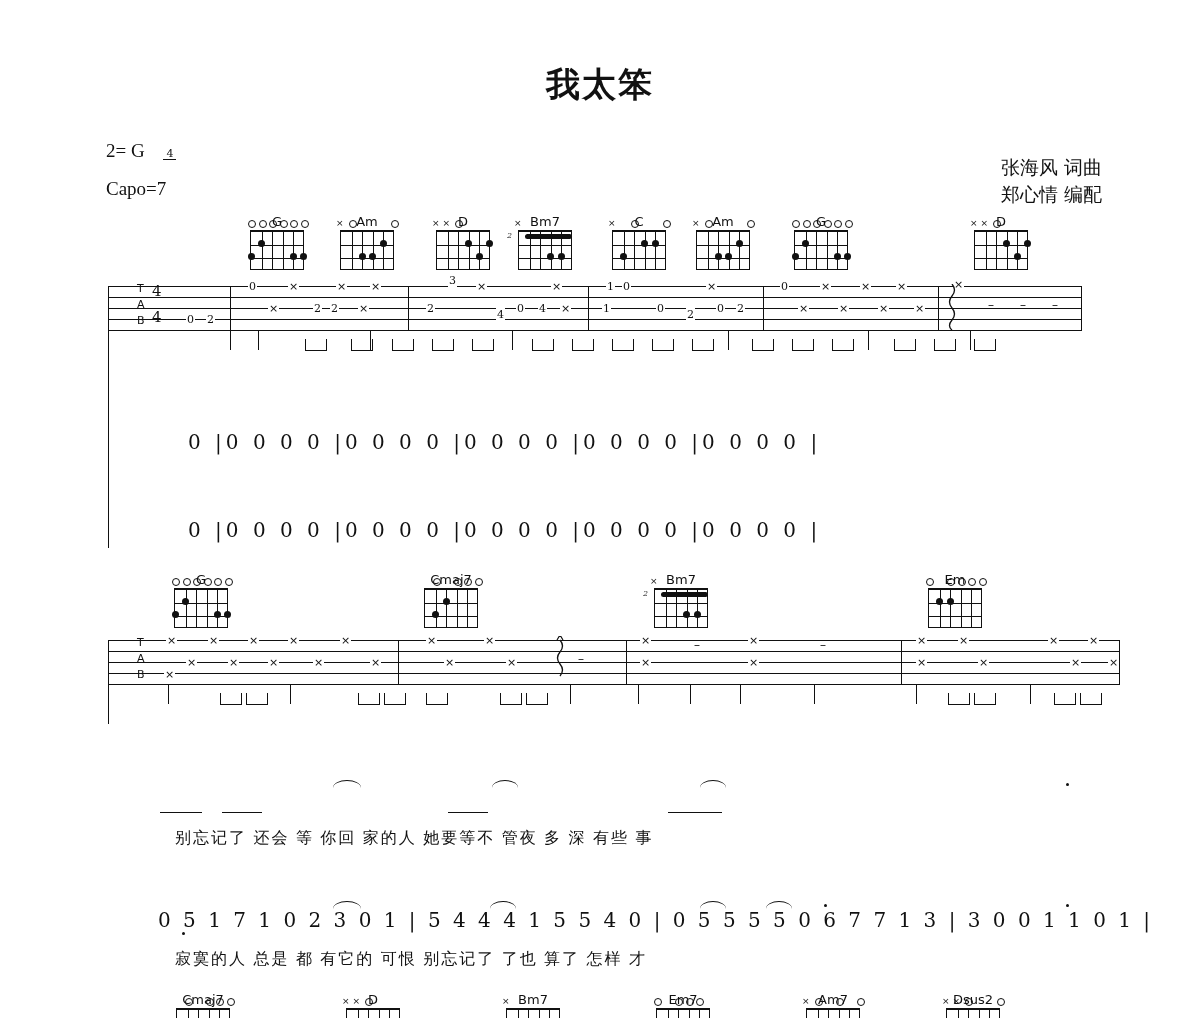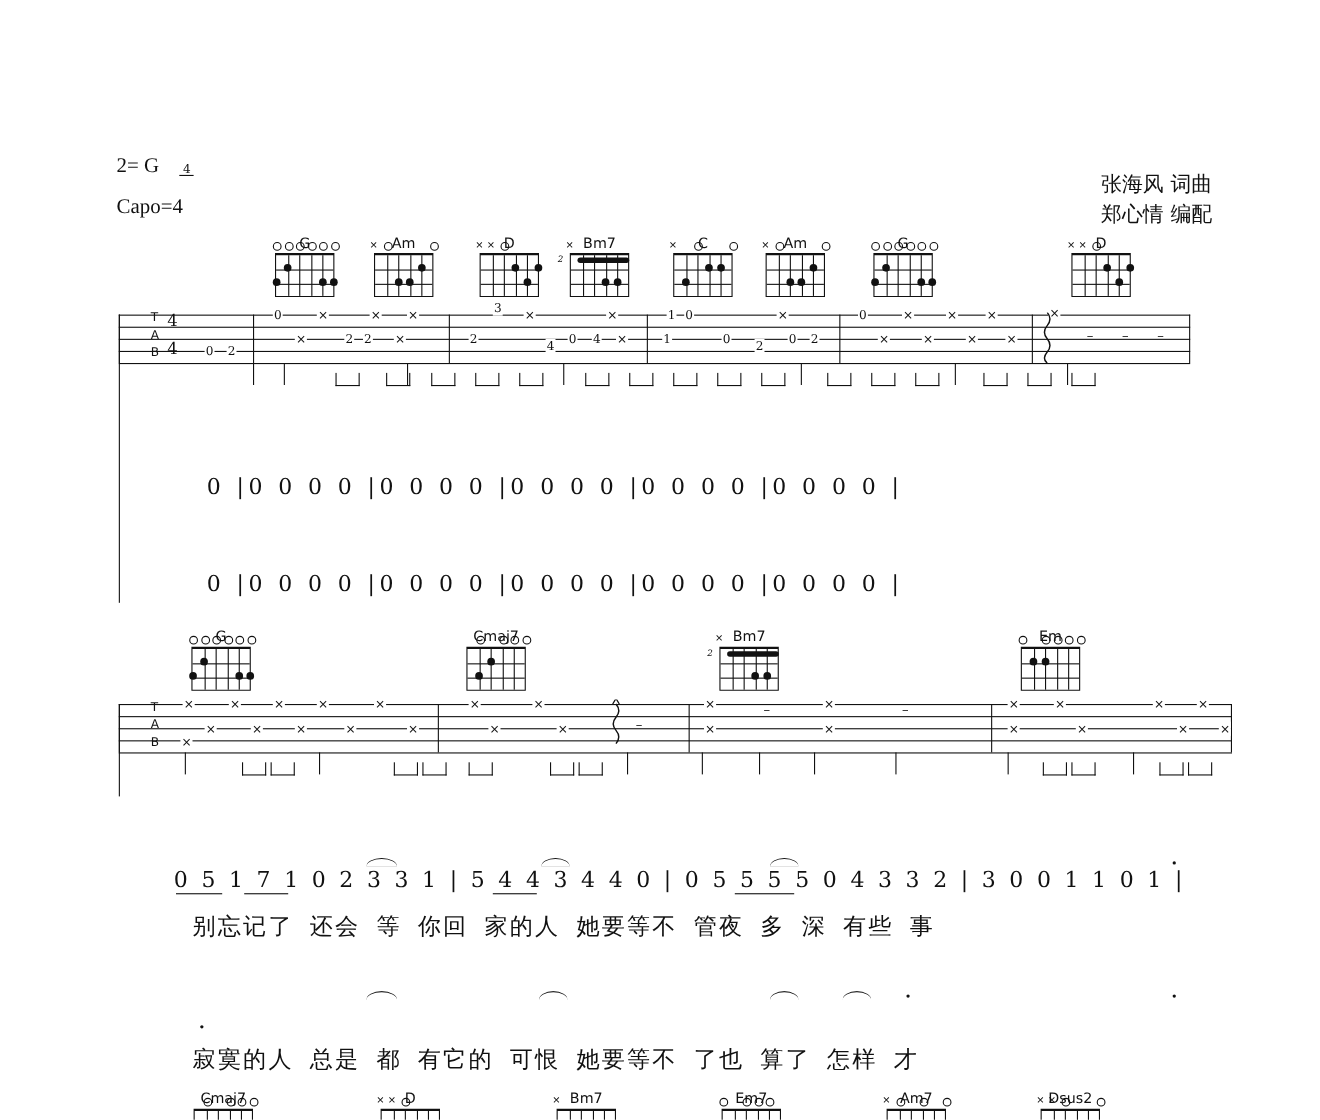--- a/index.html
+++ b/index.html
@@ -37,41 +37,42 @@
   .tab .clef{position:absolute;font-size:11px;font-family:"DejaVu Sans",sans-serif;letter-spacing:0;line-height:11px;}
   .tab .ts{position:absolute;font-size:15px;font-family:"DejaVu Serif",serif;}
   .num{position:absolute;font-size:11px;font-family:"DejaVu Serif",serif;background:#fff;padding:0 1px;}
   .xm{position:absolute;font-size:11px;font-family:"DejaVu Sans",serif;background:#fff;padding:0 1px;}
   .dash{position:absolute;font-size:12px;font-family:"DejaVu Serif",serif;}
   .stem{position:absolute;width:1px;background:#111;}
   .sq{position:absolute;border:1.4px solid #111;border-top:none;}
 
   
   .nrow{position:absolute;font-size:20px;font-family:"DejaVu Serif",serif;letter-spacing:0;white-space:nowrap;}
-  .lyric{position:absolute;font-size:21px;font-family:Liberation Mono, monospace;white-space:nowrap;}
+  .lyric{position:absolute;font-size:16px;font-family:Liberation Sans, sans-serif;white-space:nowrap;}
   .tie{position:absolute;border-top:1.5px solid #111;border-radius:50%/100% 100% 0 0;height:7px;}
   .undot{position:absolute;width:3px;height:3px;border-radius:50%;background:#111;}
   .updot{position:absolute;width:3px;height:3px;border-radius:50%;background:#111;}
   .underline{position:absolute;height:1.4px;background:#111;}
   .vbar{position:absolute;width:1.3px;background:#111;}
 </style>
 </head>
 <body>
 
 <div class="sheet">
 
+  <div class="title">我太笨</div>
 
   <div class="keyline">
     <span>2= G</span>
     <span class="frac">
       <span class="num">4</span>
       <span class="den">4</span>
     </span>
   </div>
-  <div class="capo">Capo=4</div>
+  <div class="capo">Capo=7</div>
   <div class="credit1">张海风 词曲</div>
   <div class="credit2">郑心情 编配</div>
 
   <div class="chord" style="left:244px;top:214px;width:66px;height:62px;">
     <div class="cname">G</div>
     <div class="grid" style="top:16px;">
       <div class="box" style="width:54px;height:40px;">
         <div class="v" style="left:10.6px;"></div>
           <div class="v" style="left:21.2px;"></div>
         <div class="v" style="left:31.8px;"></div>
@@ -481,32 +482,32 @@
     <div class="stem" style="left:706px;top:44px;height:20px;"></div>
     <div class="stem" style="left:808px;top:44px;height:20px;"></div>
     <div class="sq" style="left:840px;top:53px;width:20px;height:11px;"></div>
     <div class="sq" style="left:866px;top:53px;width:20px;height:11px;"></div>
     <div class="stem" style="left:922px;top:44px;height:20px;"></div>
     <div class="sq" style="left:946px;top:53px;width:20px;height:11px;"></div>
     <div class="sq" style="left:972px;top:53px;width:20px;height:11px;"></div>
   </div>
   <div class="vbar" style="left:108px;top:640px;height:84px;"></div>
 
-  <div class="nrow" style="left:158px;top:787px;letter-spacing:3px;">0 5 1 7 1 0 2 3 3 1 | 5 4    4 3 4 4     0 | 0 5 5 5 5 0 4 3 3 2  | 3 0   0 1 1 0 1 |</div>
   <div class="lyric" style="left:175px;top:828px;letter-spacing:2px;">别忘记了  还会  等  你回  家的人            她要等不  管夜  多   深      有些  事</div>
   <div class="tie" style="left:333px;top:780px;width:28px;"></div>
   <div class="tie" style="left:492px;top:780px;width:26px;"></div>
   <div class="tie" style="left:700px;top:780px;width:26px;"></div>
   <div class="updot" style="left:1066px;top:783px;"></div>
   <div class="underline" style="left:160px;top:812px;width:42px;"></div>
   <div class="underline" style="left:222px;top:812px;width:40px;"></div>
   <div class="underline" style="left:448px;top:812px;width:40px;"></div>
   <div class="underline" style="left:668px;top:812px;width:54px;"></div>
 
-  <div class="lyric" style="left:175px;top:949px;letter-spacing:2px;">寂寞的人  总是  都  有它的   可恨         她要等不  了也  算了          怎样  才</div>
+  <div class="nrow" style="left:158px;top:908px;letter-spacing:3px;">0 5 1 7 1 0 2 3 0 1 | 5 4 4 4 1 5 5 4 0 | 0 5 5 5 5 0 6 7 7 1 3 | 3 0   0 1 1 0 1 |</div>
+  <div class="lyric" style="left:175px;top:949px;letter-spacing:2px;">寂寞的人  总是  都  有它的   可恨         别忘记了  了也  算了          怎样  才</div>
   <div class="tie" style="left:333px;top:901px;width:28px;"></div>
   <div class="tie" style="left:490px;top:901px;width:26px;"></div>
   <div class="tie" style="left:700px;top:901px;width:26px;"></div>
   <div class="tie" style="left:766px;top:901px;width:26px;"></div>
   <div class="undot" style="left:182px;top:932px;"></div>
   <div class="updot" style="left:824px;top:904px;"></div>
   <div class="updot" style="left:1066px;top:904px;"></div>
 
   <div class="chord" style="left:170px;top:992px;width:66px;height:40px;">
     <div class="cname">Cmaj7</div>

